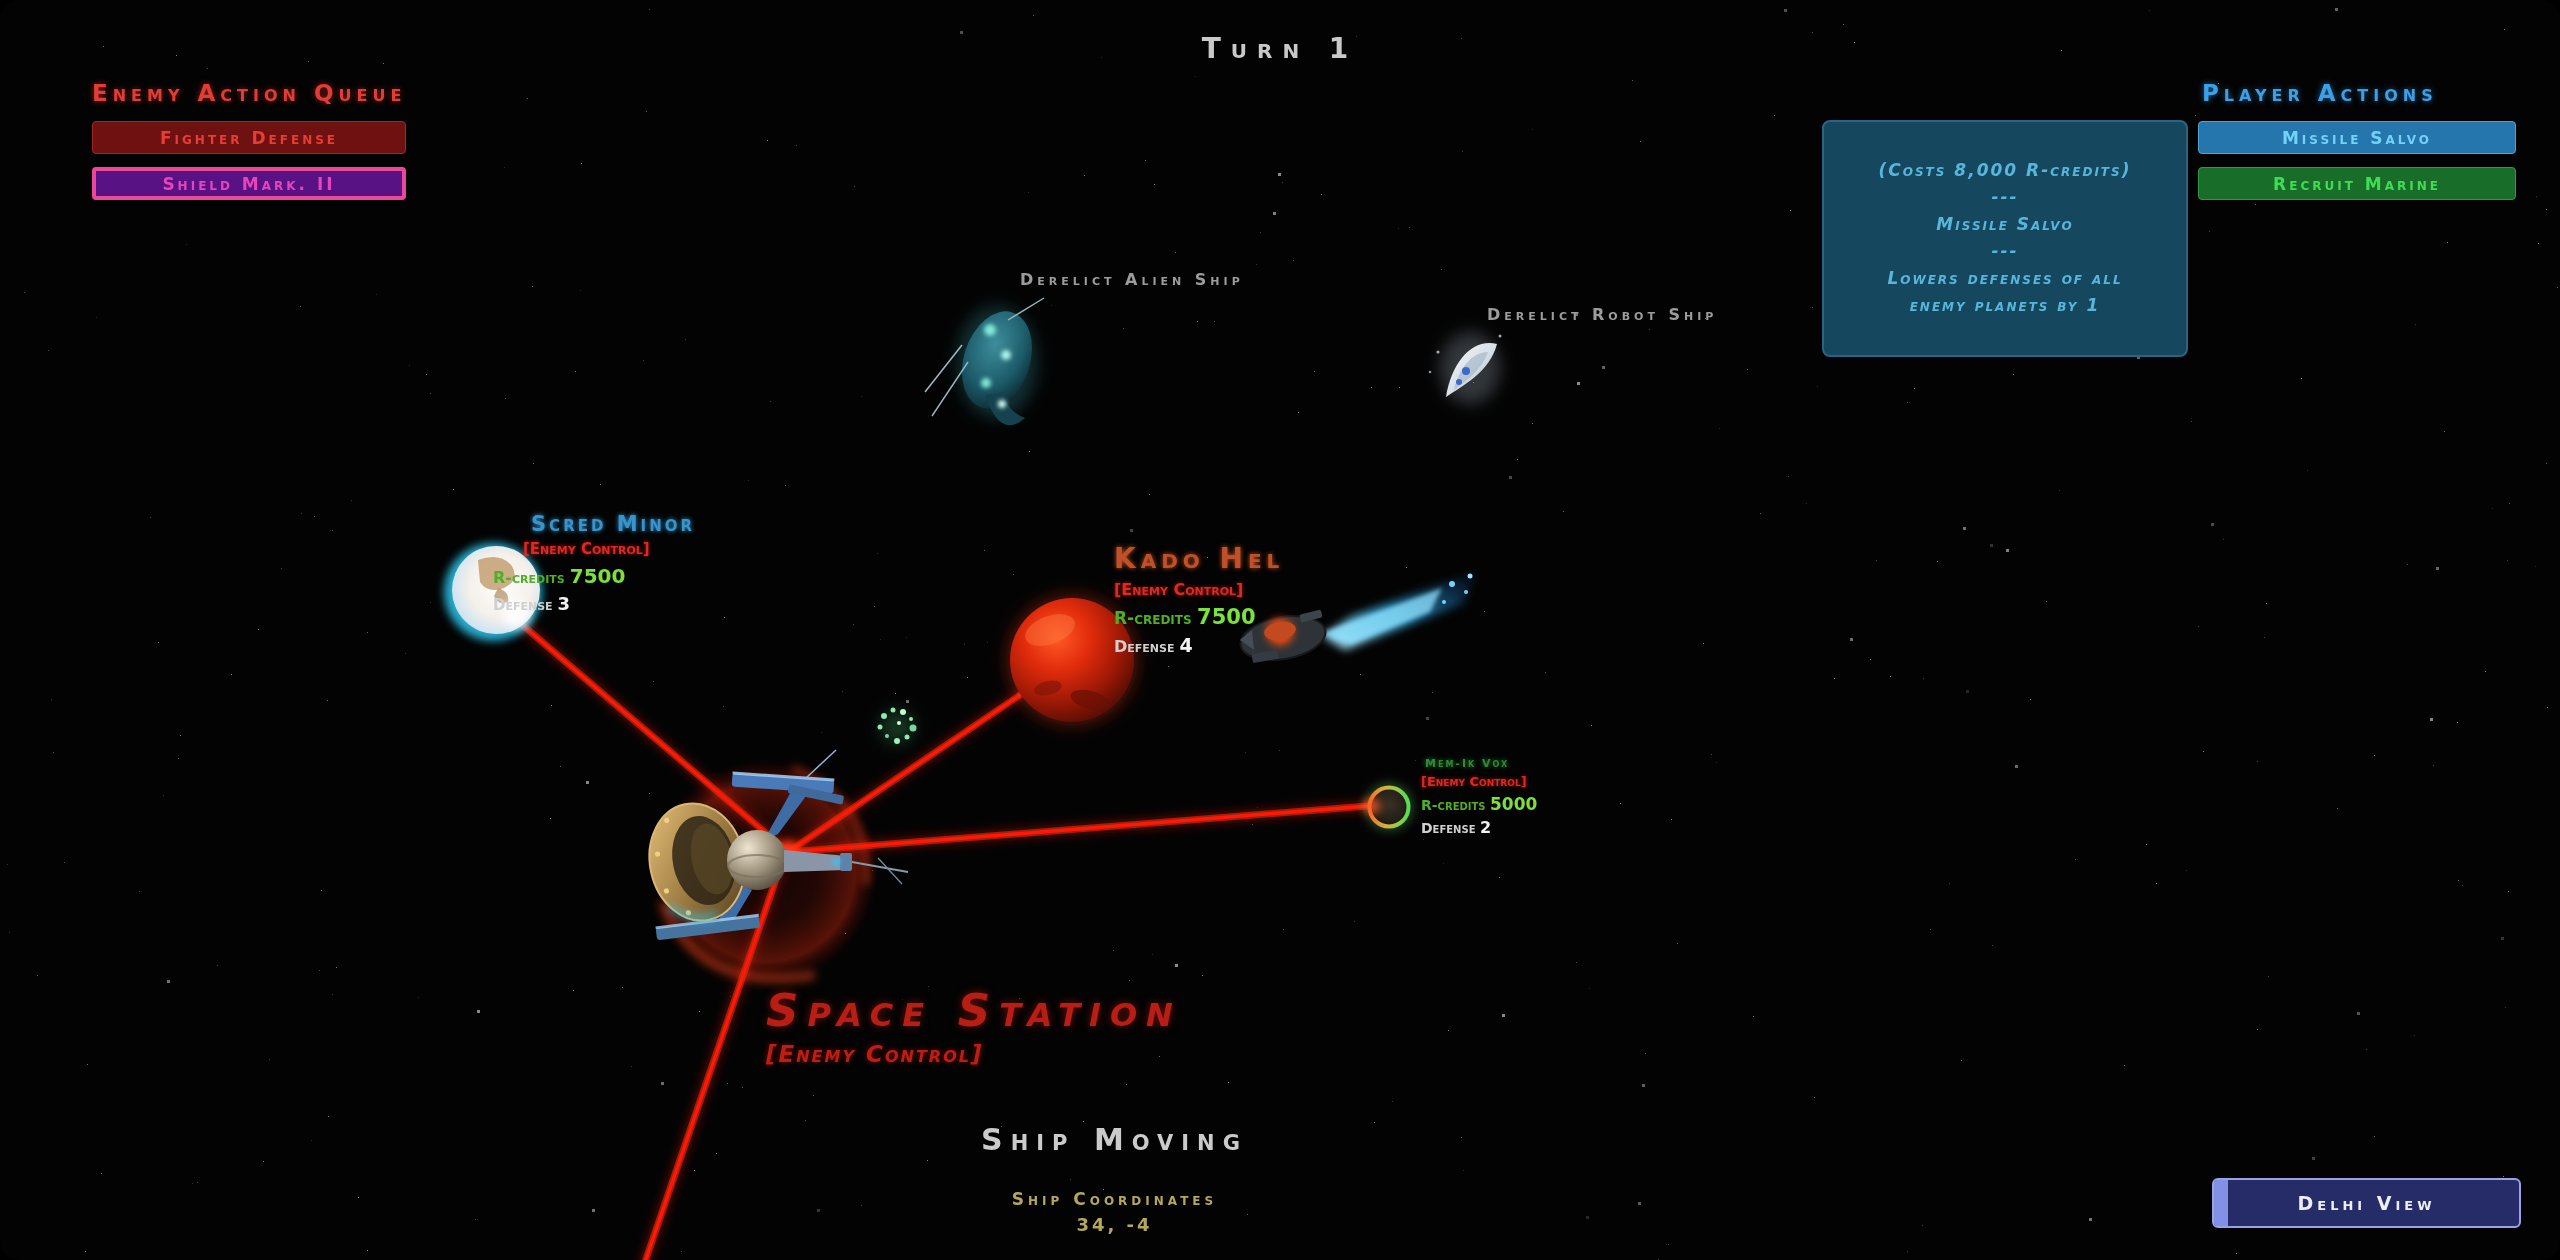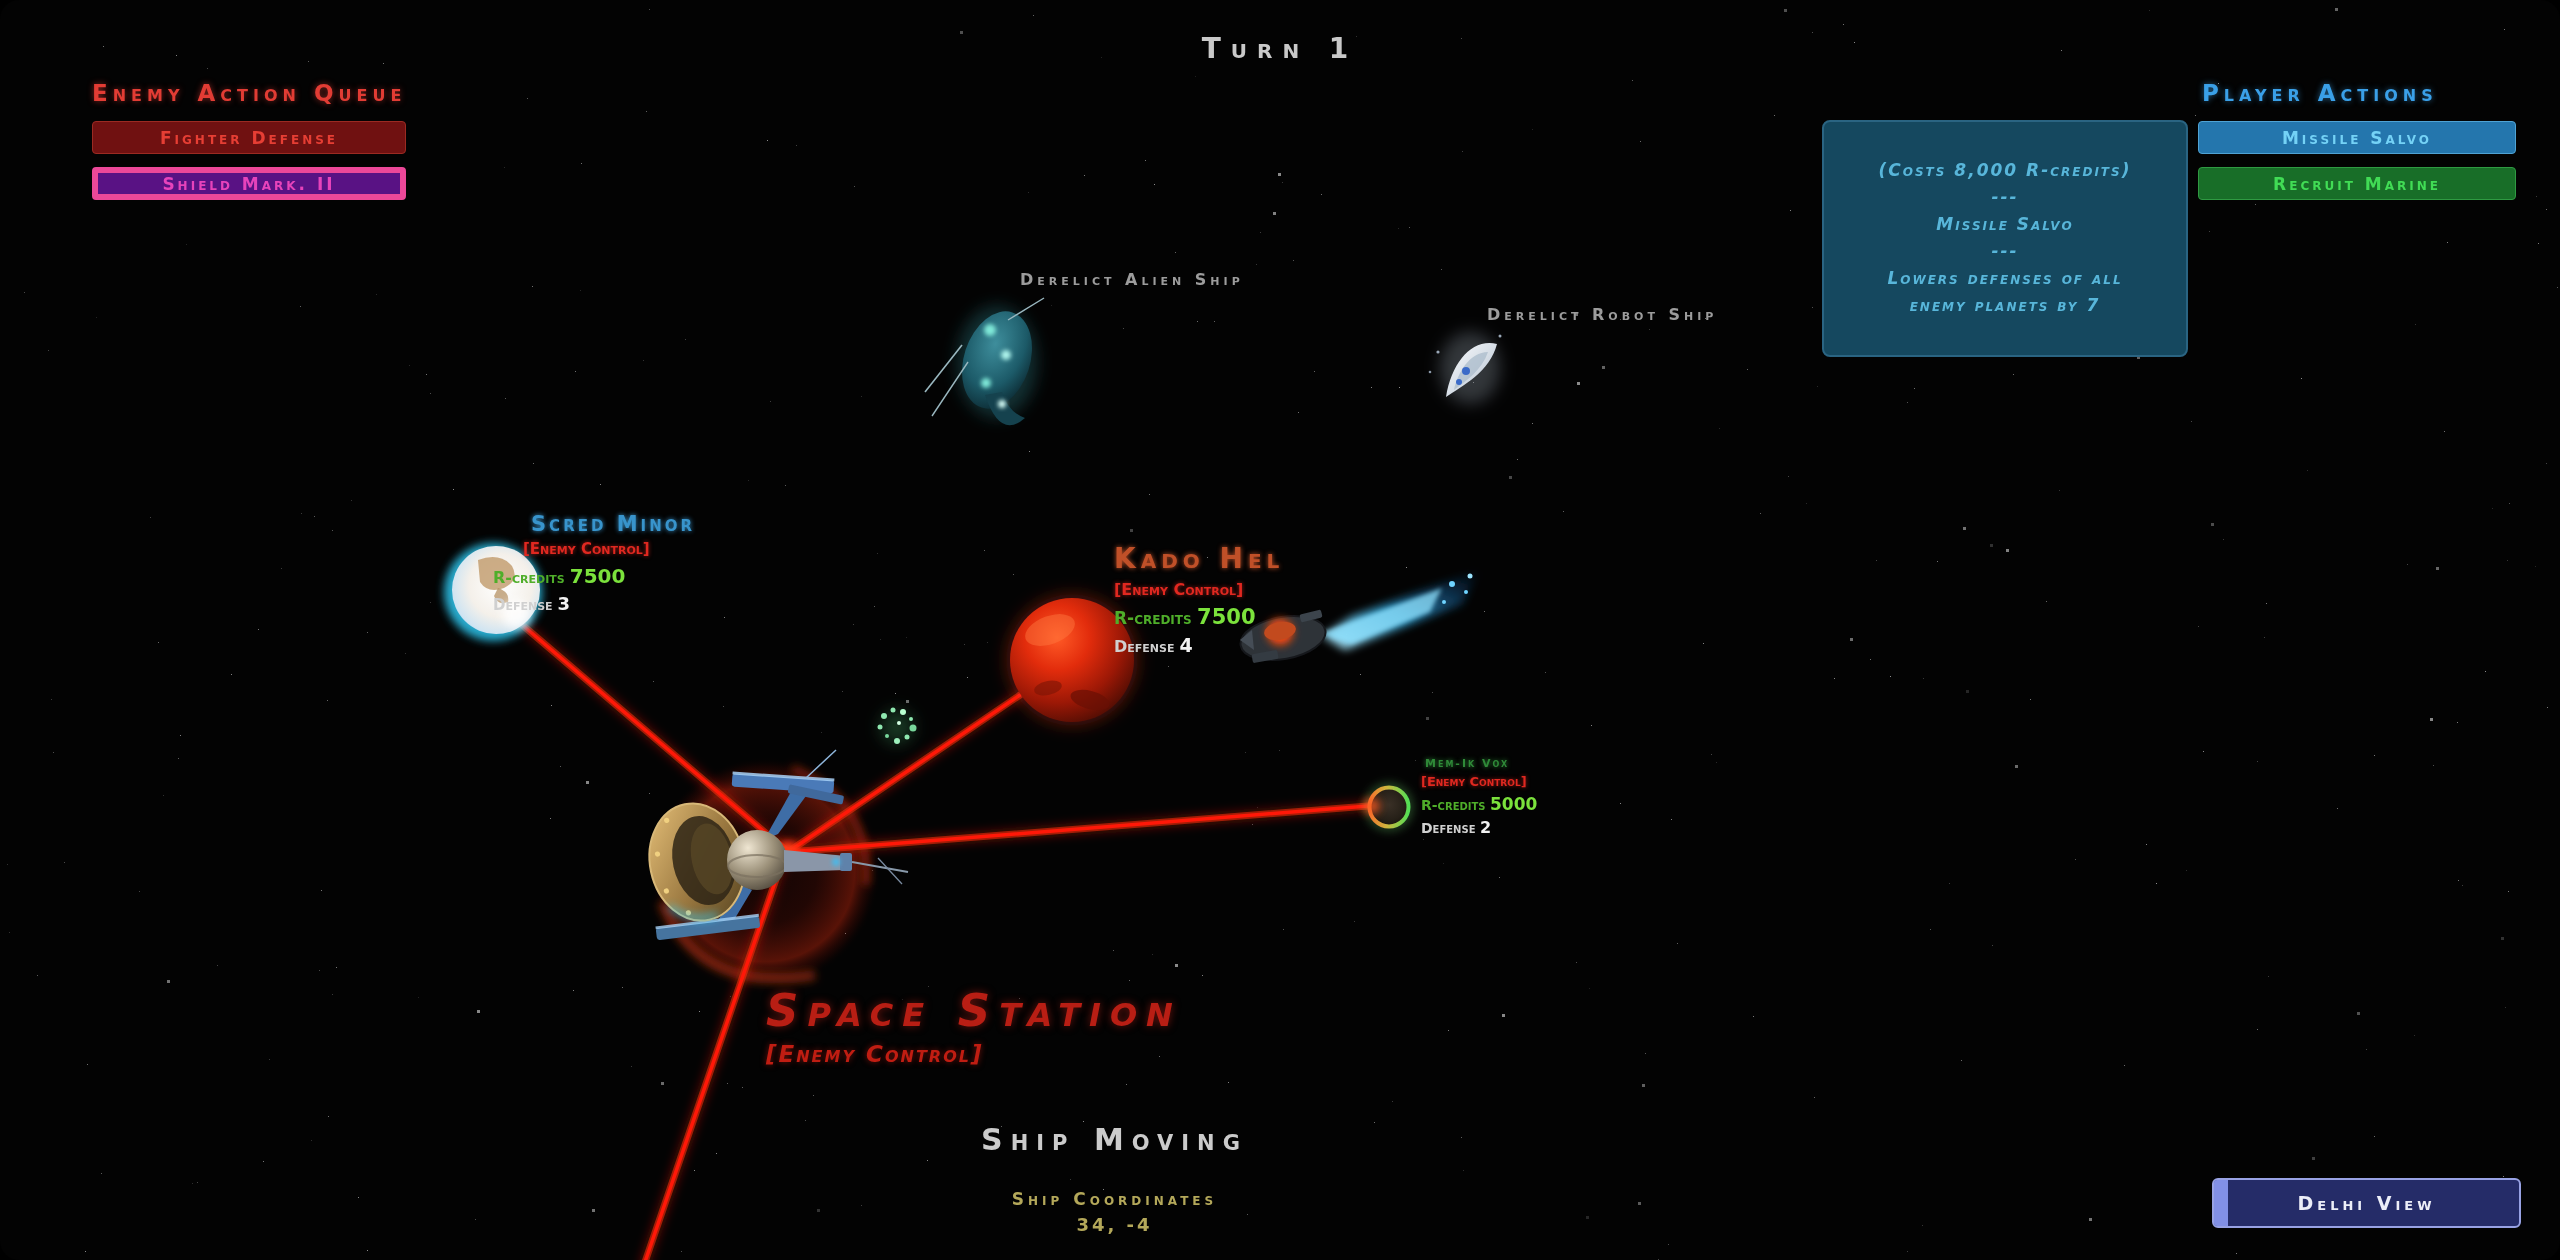--- a/index.html
+++ b/index.html
@@ -17,21 +17,21 @@
   .panel .ptitle{font-size:23px;font-weight:bold;letter-spacing:5px;margin-bottom:15px;}
   .enemy{left:92px;top:80px;}
   .enemy .ptitle{color:#e23c34;text-shadow:0 0 6px rgba(226,60,52,.6);}
   .player{left:2198px;top:80px;}
   .player .ptitle{color:#3aa0e8;text-shadow:0 0 6px rgba(58,160,232,.6);margin-left:4px;}
   .abtn{display:block;width:314px;height:33px;margin:0 0 13px 0;border-radius:4px;
         font-family:"DejaVu Sans",sans-serif;font-variant:small-caps;font-weight:bold;
         font-size:17px;letter-spacing:3px;cursor:pointer;text-align:center;}
   .player .abtn{width:318px;}
   .abtn.fighter{background:#701111;border:1px solid #9b2a22;color:#e63e34;}
-  .abtn.shield {background:#591284;border:6px solid #ec4899;color:#e743bb;}
+  .abtn.shield {background:#591284;border:4px solid #ec4899;color:#e743bb;}
   .abtn.missile{background:#2476ad;border:1px solid #4fa3d4;color:#74d2f6;}
   .abtn.recruit{background:#186e28;border:1px solid #2f9a42;color:#41dc55;}
 
   
   .tooltip{position:absolute;left:1822px;top:120px;width:366px;height:237px;
            background:#15485f;border:2px solid #2a6482;border-radius:8px;box-sizing:border-box;
            display:flex;flex-direction:column;justify-content:center;align-items:center;gap:9px;
            color:#58b6da;font-style:italic;font-weight:bold;font-size:17px;letter-spacing:2px;}
   .tooltip .tline{line-height:1.05;text-align:center;}
 
@@ -311,21 +311,21 @@
     <button class="abtn missile">Missile Salvo</button>
     <button class="abtn recruit">Recruit Marine</button>
   </div>
 
   <div class="tooltip">
     <div class="tline">(Costs 8,000 R-credits)</div>
     <div class="tline">---</div>
     <div class="tline">Missile Salvo</div>
     <div class="tline">---</div>
     <div class="tline">Lowers defenses of all</div>
-    <div class="tline">enemy planets by 7</div>
+    <div class="tline">enemy planets by 1</div>
   </div>
 
   <div class="maplabel d-alien">Derelict Alien Ship</div>
   <div class="maplabel d-robot">Derelict Robot Ship</div>
 
   <div class="pblock scred">
     <div class="pname">Scred Minor</div>
     <div class="pcontrol">[Enemy Control]</div>
     <div class="pcredits"><span class="lbl-green">R-credits</span> <span class="val-green">7500</span></div>
     <div class="pdefense"><span class="lbl-def">Defense</span> <span class="val-def">3</span></div>

